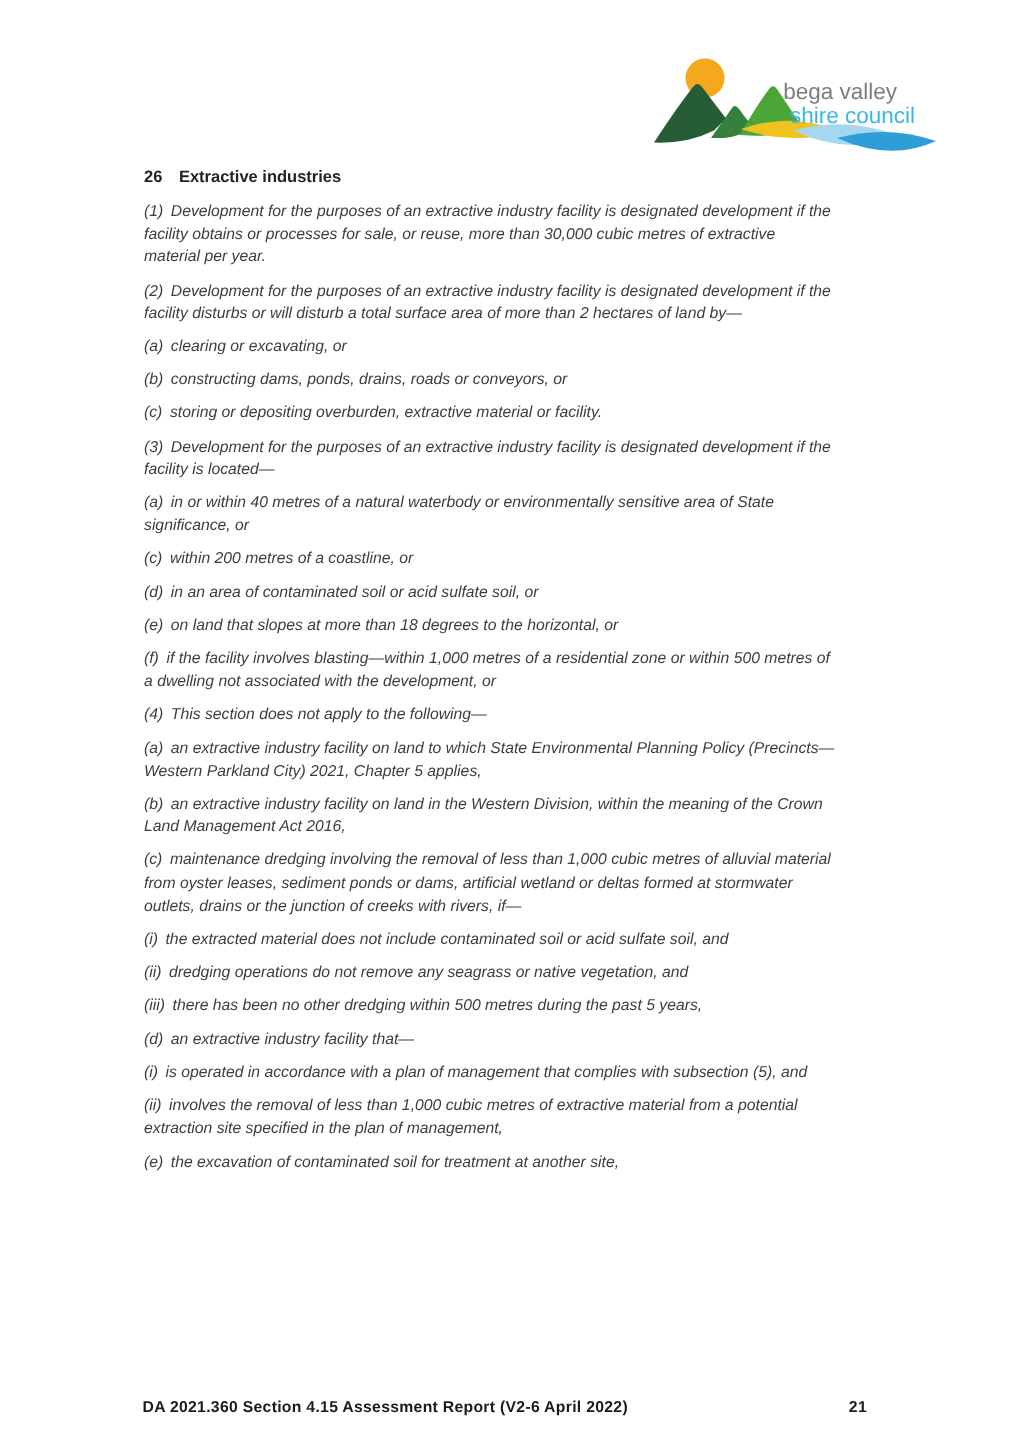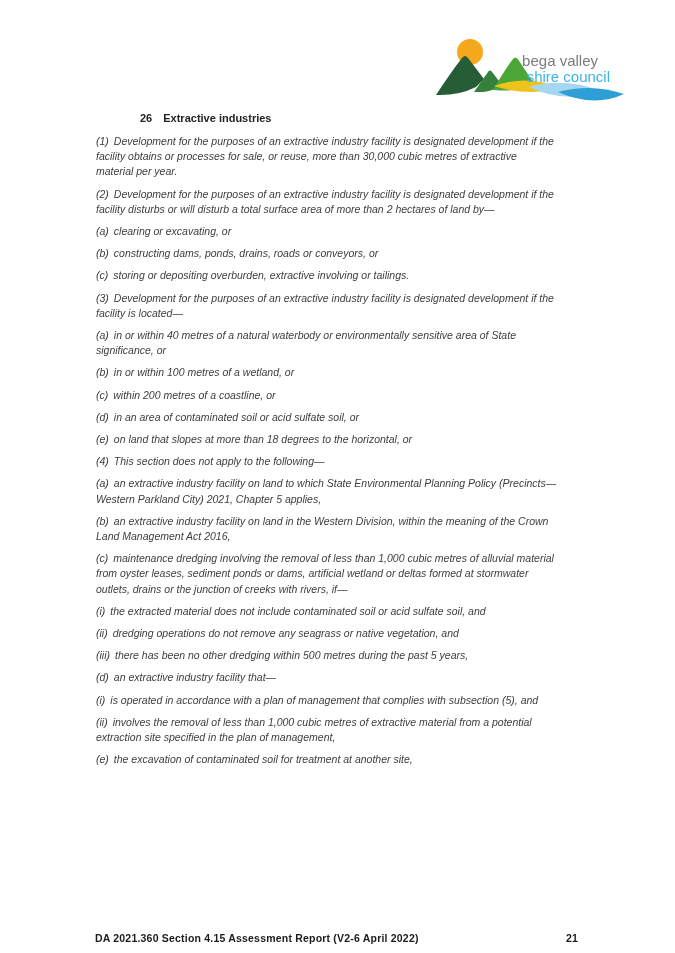--- a/index.html
+++ b/index.html
@@ -12,21 +12,21 @@
   }
   
   .logo { position:absolute; left:436px; top:35px; width:192px; height:80px; }
   
   .content { position:absolute; left:96px; top:111px; width:461px; }
   .heading {
     margin:0 0 8px 0;
     font-size:11px; font-weight:bold; font-style:normal;
     color:#232323; line-height:15px;
   }
-  .heading .hnum { margin-right:11px;margin-left:44px; }
+  .heading .hnum { margin-right:11px; }
   .clause {
     margin:0 0 7px 0;
     font-style:italic;
     font-size:10.5px; line-height:15.2px;
     color:#3d3d3d;
   }
   .clabel { margin-right:5px; }
   
   .footer {
     position:absolute; left:95px; top:932px; width:483px;
@@ -66,34 +66,34 @@
     <p class="heading"><span class="hnum">26</span><span>Extractive industries</span></p>
 
       <p class="clause"><span class="clabel">(1)</span><span>Development for the purposes of an extractive industry facility is designated development if the facility obtains or processes for sale, or reuse, more than 30,000 cubic metres of extractive material per year.</span></p>
 
       <p class="clause"><span class="clabel">(2)</span><span>Development for the purposes of an extractive industry facility is designated development if the facility disturbs or will disturb a total surface area of more than 2 hectares of land by—</span></p>
 
       <p class="clause"><span class="clabel">(a)</span><span>clearing or excavating, or</span></p>
 
       <p class="clause"><span class="clabel">(b)</span><span>constructing dams, ponds, drains, roads or conveyors, or</span></p>
 
-      <p class="clause"><span class="clabel">(c)</span><span>storing or depositing overburden, extractive involving or tailings.</span></p>
+      <p class="clause"><span class="clabel">(c)</span><span>storing or depositing overburden, extractive material or facility.</span></p>
 
       <p class="clause"><span class="clabel">(3)</span><span>Development for the purposes of an extractive industry facility is designated development if the facility is located—</span></p>
 
       <p class="clause"><span class="clabel">(a)</span><span>in or within 40 metres of a natural waterbody or environmentally sensitive area of State significance, or</span></p>
 
-      <p class="clause"><span class="clabel">(b)</span><span>in or within 100 metres of a wetland, or</span></p>
 
       <p class="clause"><span class="clabel">(c)</span><span>within 200 metres of a coastline, or</span></p>
 
       <p class="clause"><span class="clabel">(d)</span><span>in an area of contaminated soil or acid sulfate soil, or</span></p>
 
       <p class="clause"><span class="clabel">(e)</span><span>on land that slopes at more than 18 degrees to the horizontal, or</span></p>
 
+      <p class="clause"><span class="clabel">(f)</span><span>if the facility involves blasting—within 1,000 metres of a residential zone or within 500 metres of a dwelling not associated with the development, or</span></p>
 
 
       <p class="clause"><span class="clabel">(4)</span><span>This section does not apply to the following—</span></p>
 
       <p class="clause"><span class="clabel">(a)</span><span>an extractive industry facility on land to which State Environmental Planning Policy (Precincts—Western Parkland City) 2021, Chapter 5 applies,</span></p>
 
       <p class="clause"><span class="clabel">(b)</span><span>an extractive industry facility on land in the Western Division, within the meaning of the Crown Land Management Act 2016,</span></p>
 
       <p class="clause"><span class="clabel">(c)</span><span>maintenance dredging involving the removal of less than 1,000 cubic metres of alluvial material from oyster leases, sediment ponds or dams, artificial wetland or deltas formed at stormwater outlets, drains or the junction of creeks with rivers, if—</span></p>
 

